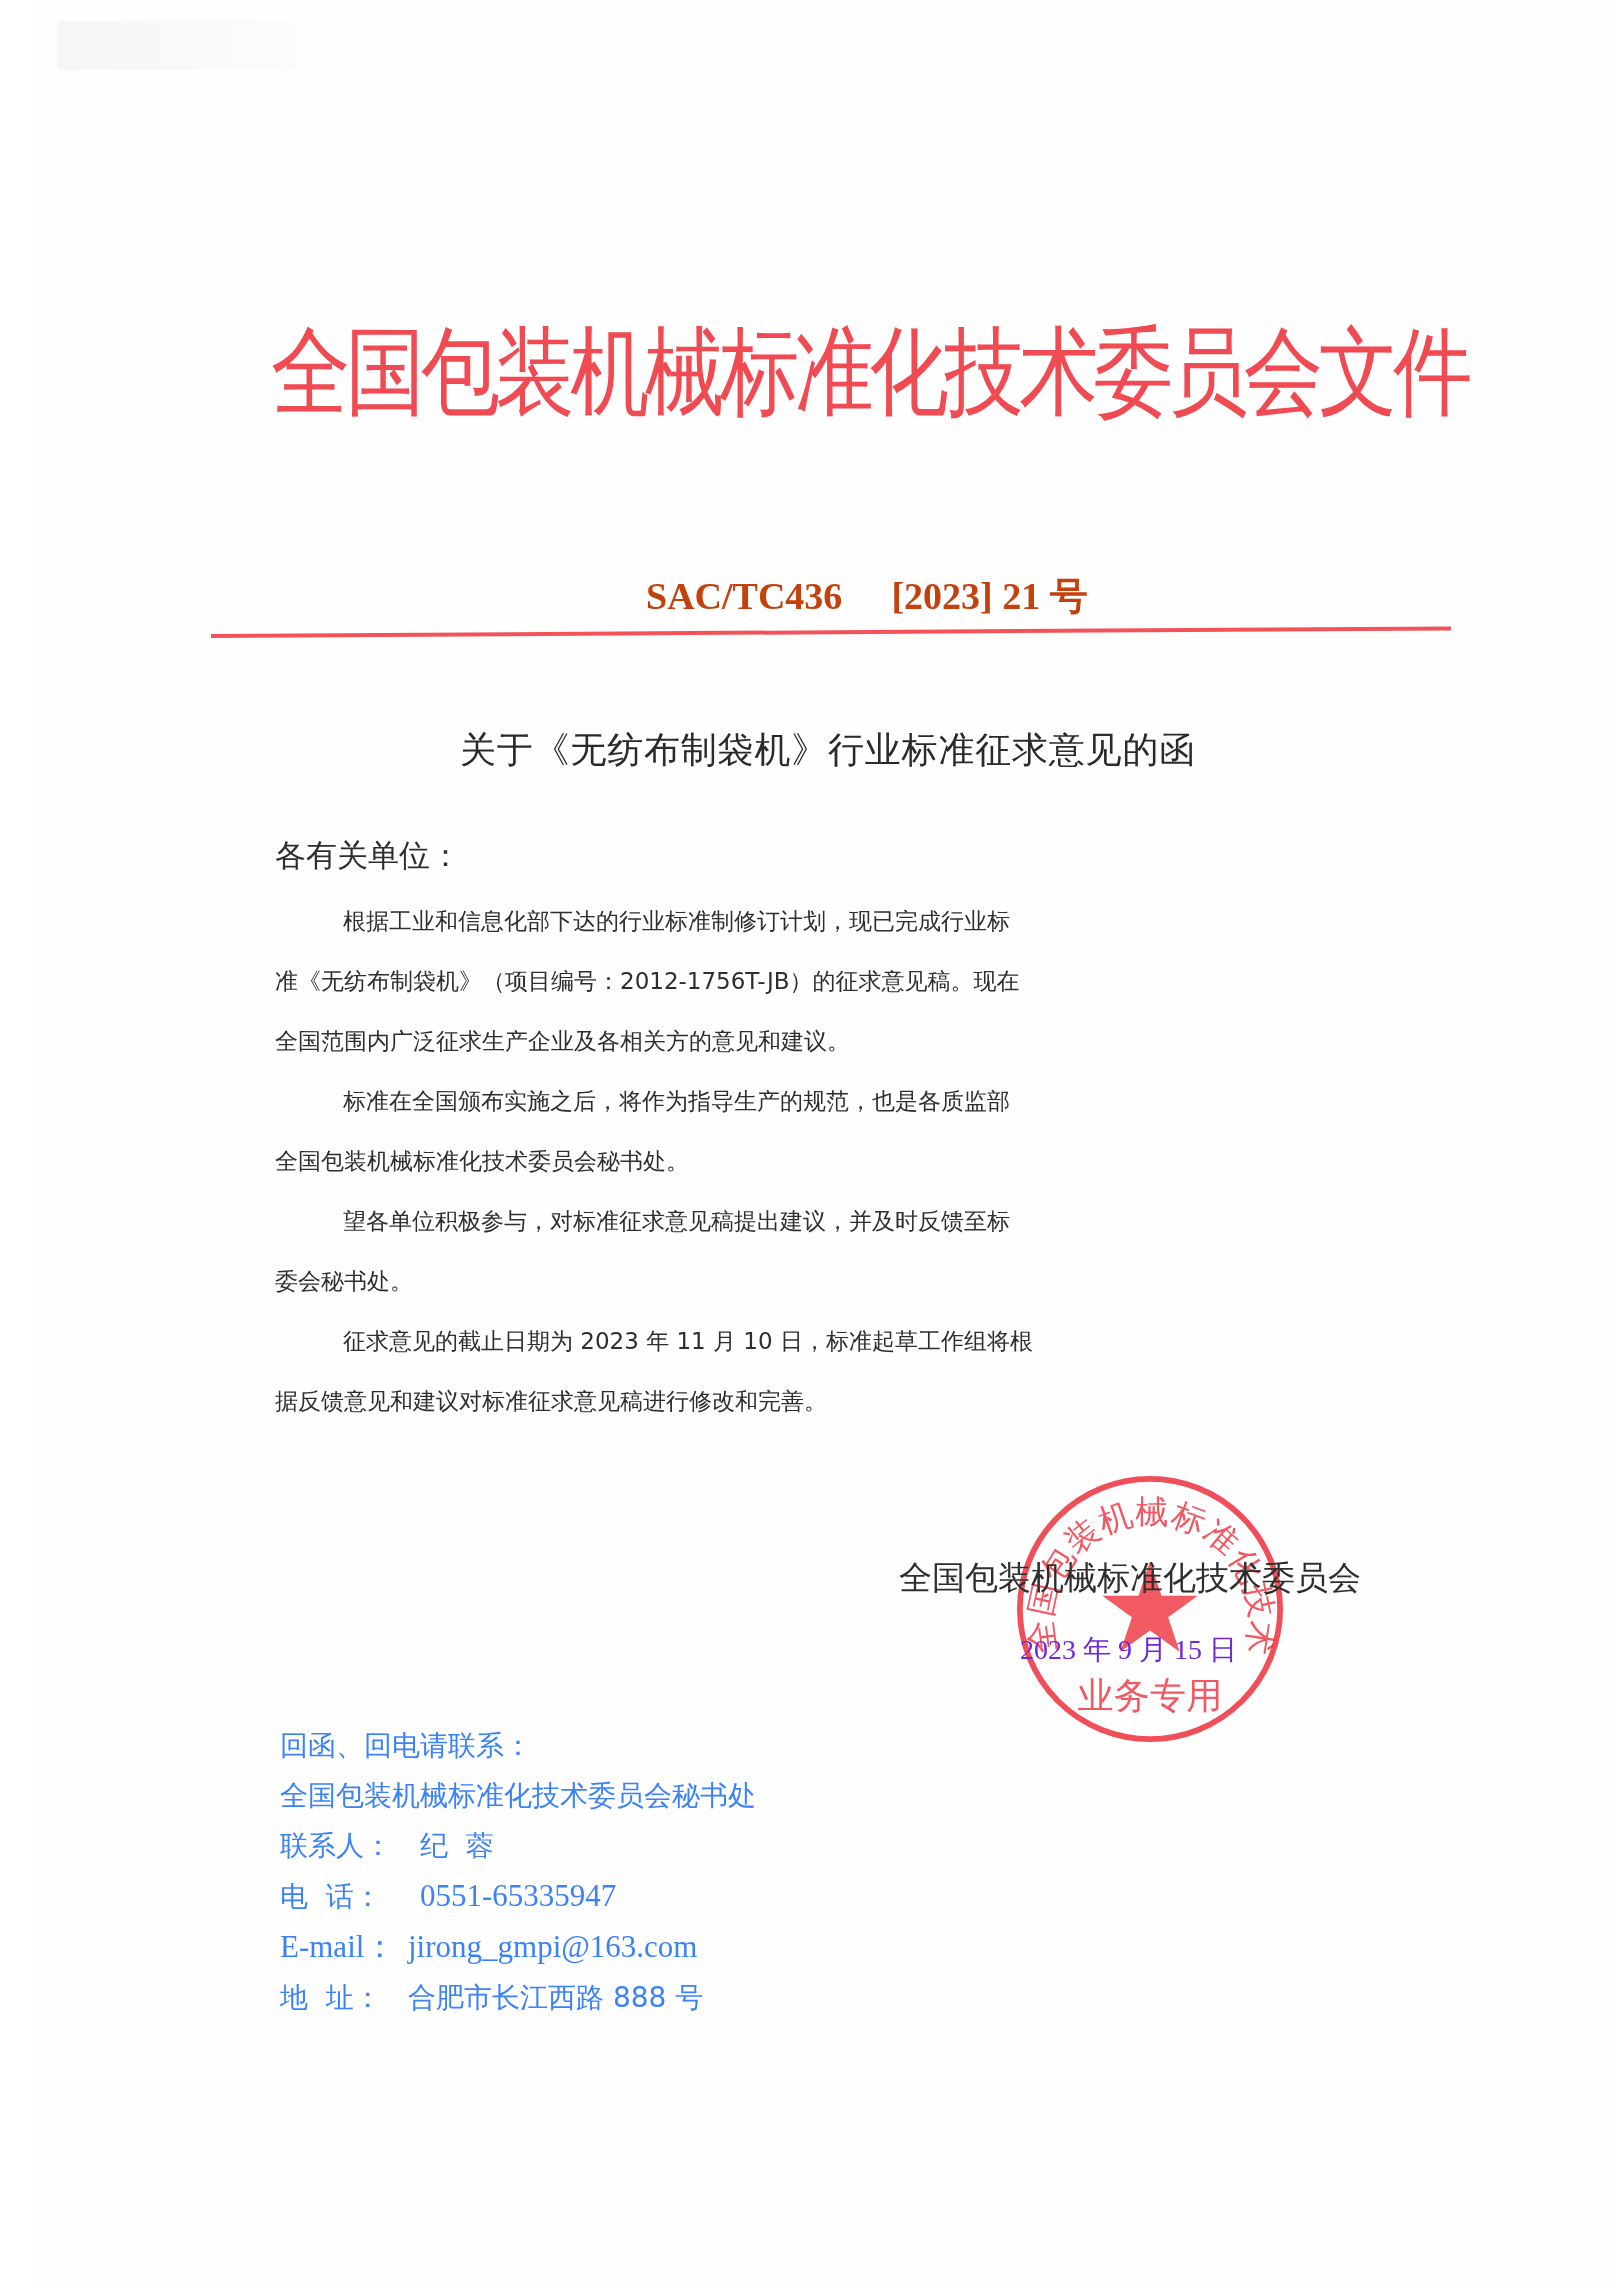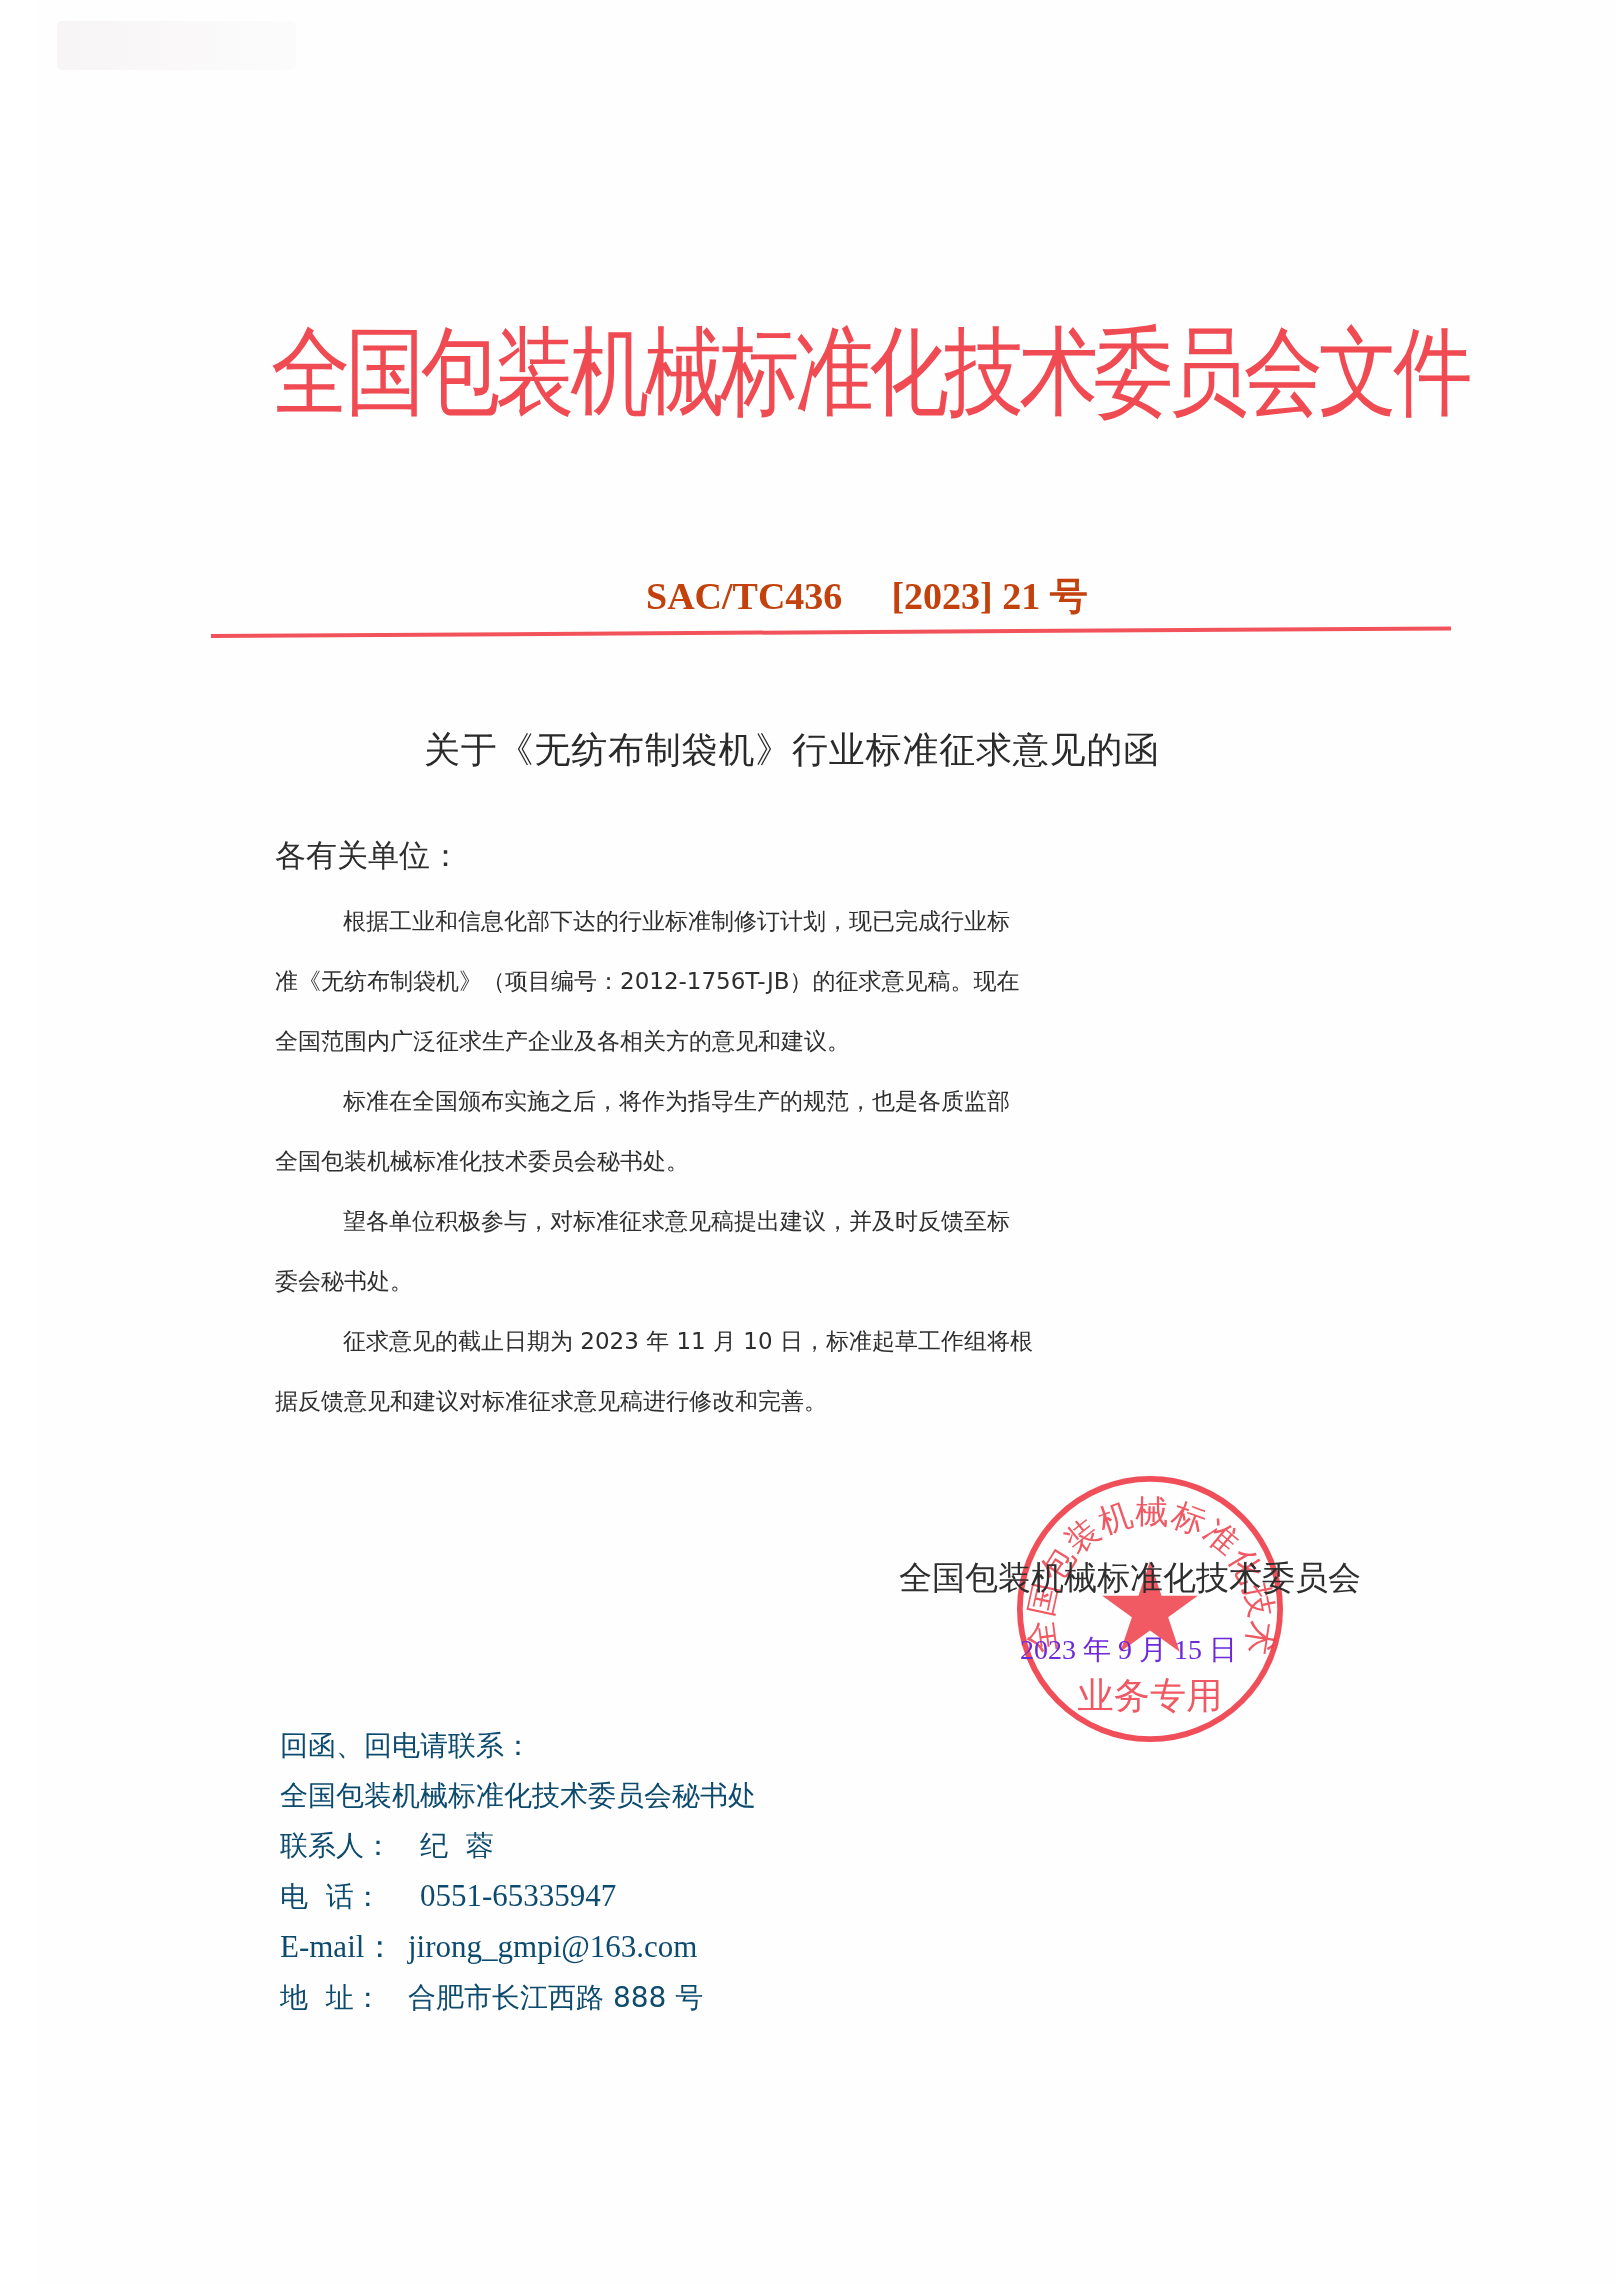--- a/index.html
+++ b/index.html
@@ -36,21 +36,21 @@
       white-space: nowrap;
     }
     .doc-number .gap { display: inline-block; width: 49px; }
     .red-rule {
       position: absolute; left: 175px; top: 634px; width: 1240px; height: 4.1px;
       background: #f2535a;
       transform: rotate(-0.35deg);
       transform-origin: left center;
     }
     .letter-title {
-      position: absolute; left: 388px; top: 725px;
+      position: absolute; left: 424px; top: 725px;
       font-size: 36px; line-height: 49px;
       color: #2a2a2a;
       white-space: nowrap;
       letter-spacing: 0.8px;
     }
     .salutation {
       position: absolute; left: 239px; top: 832px;
       font-size: 31px; line-height: 46px; color: #2e2e2e;
       white-space: nowrap;
     }
@@ -67,21 +67,21 @@
       position: absolute; left: 863px; top: 1555px;
       font-size: 33px; line-height: 46px; color: #2e2e2e; white-space: nowrap;
     }
     .sign-date {
       position: absolute; left: 984px; top: 1627px;
       font-family: "Liberation Serif", serif;
       font-size: 28px; line-height: 46px; color: #6d28d9; white-space: nowrap;
     }
     .contact {
       position: absolute; left: 244px; top: 1721px;
-      font-size: 28px; line-height: 50px; color: #0c4a6e;
+      font-size: 28px; line-height: 50px; color: #3b82f6;
     }
     .contact .row { white-space: nowrap; display: block; }
     .contact .latin { font-family: "Liberation Serif", serif; font-size: 31px; }
     .contact .label { display: inline-block; }
     .contact .value { display: inline-block; }
   </style>
 </head>
 <body>
 
 <div class="page">

